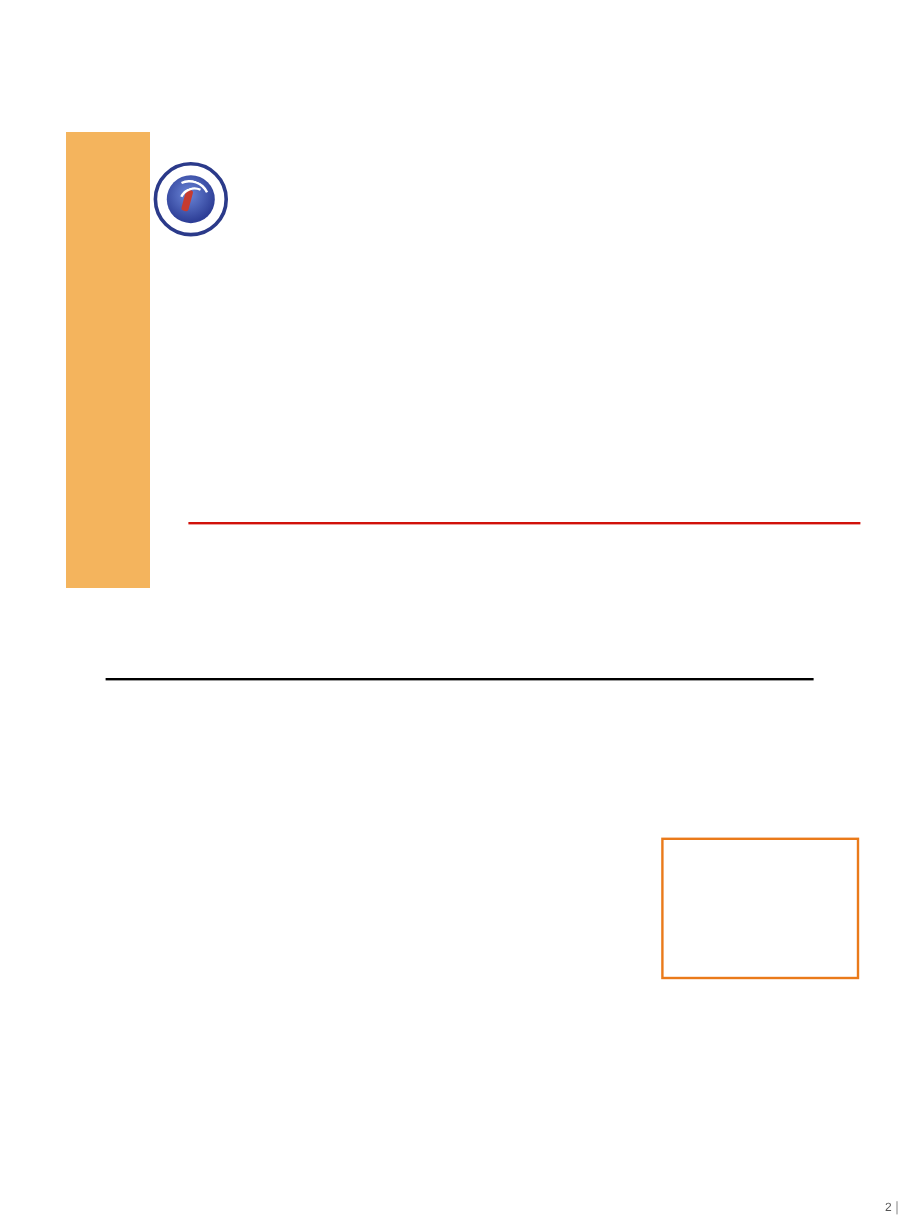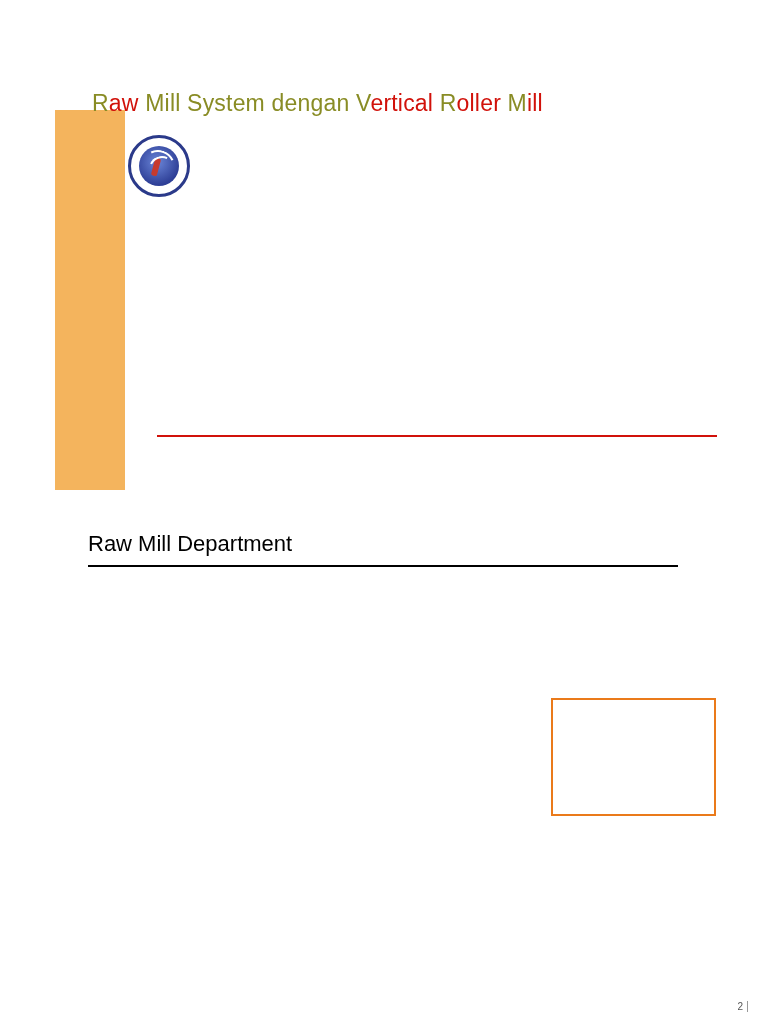--- a/index.html
+++ b/index.html
@@ -139,36 +139,32 @@
   }
 </style>
 </head>
 <body>
 
 <div class="page">
 
   <div class="slide1">
     <div class="orange-bar"></div>
 
-    <div class="title-line">
-      <span class="t-olive">R</span><span class="t-red">aw </span><span class="t-olive">M</span><span class="t-olive">ill System dengan V</span><span class="t-red">ertical </span><span class="t-olive">R</span><span class="t-red">oller </span><span class="t-olive">M</span><span class="t-red">ill</span>
-    </div>
 
     <div class="logo-wrap">
       <div class="logo-ring">
         <div class="logo-inner">
           <div class="logo-red"></div>
         </div>
       </div>
     </div>
 
 
     <div class="red-rule"></div>
   </div>
 
   <div class="slide2">
-    <div class="dept-title">Raw Mill Department</div>
     <div class="dept-rule"></div>
     <div class="orange-box"></div>
     <div class="page-num">2</div>
   </div>
 
 </div>
 
 </body></html>

